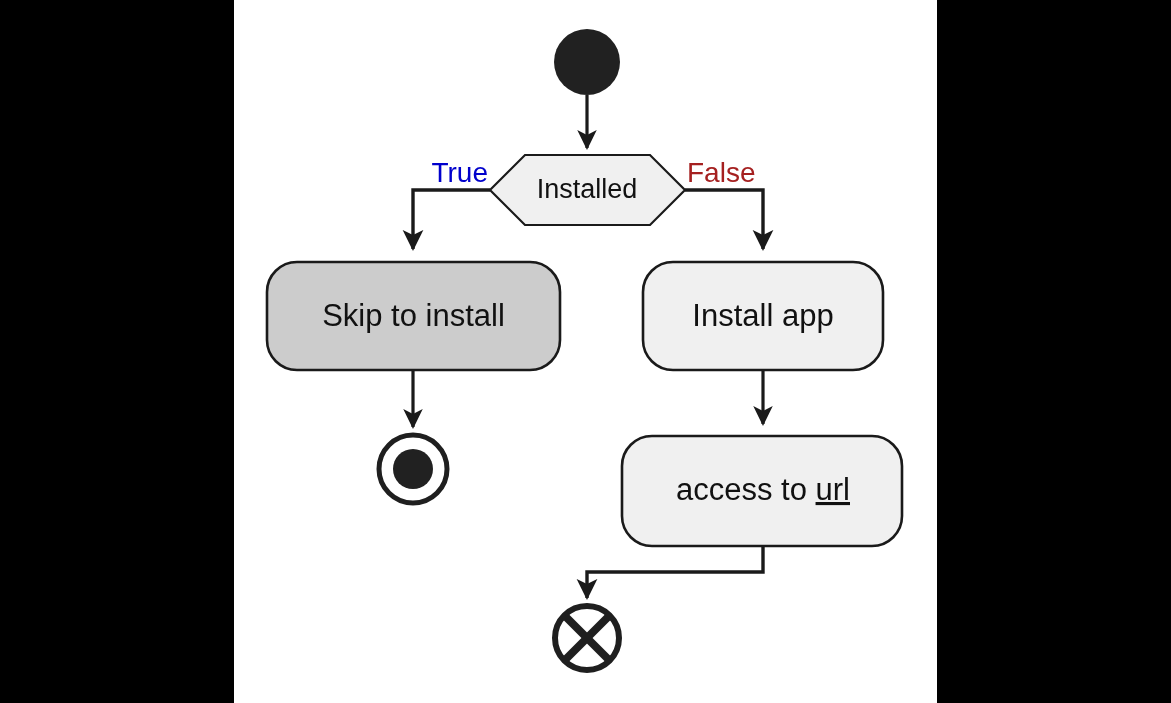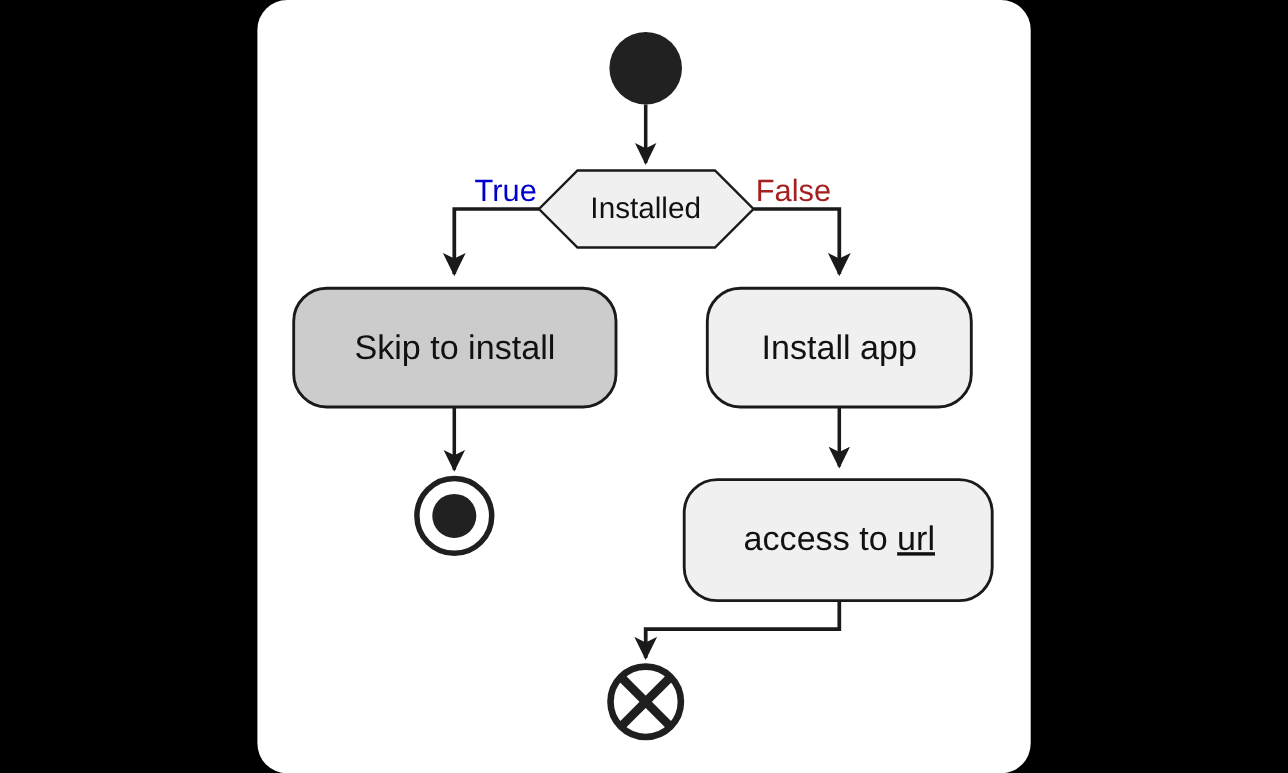--- a/index.html
+++ b/index.html
@@ -20,21 +20,20 @@
     height: 703px;
     background: #000000;
   }
   #canvas {
     position: absolute;
     left: 234px;
     top: 0px;
     width: 703px;
     height: 703px;
     background: #ffffff;
-    border-radius: 27px;
   }
   #diagram-svg {
     position: absolute;
     left: 0;
     top: 0;
     width: 703px;
     height: 703px;
     display: block;
   }
   .letterbox {

